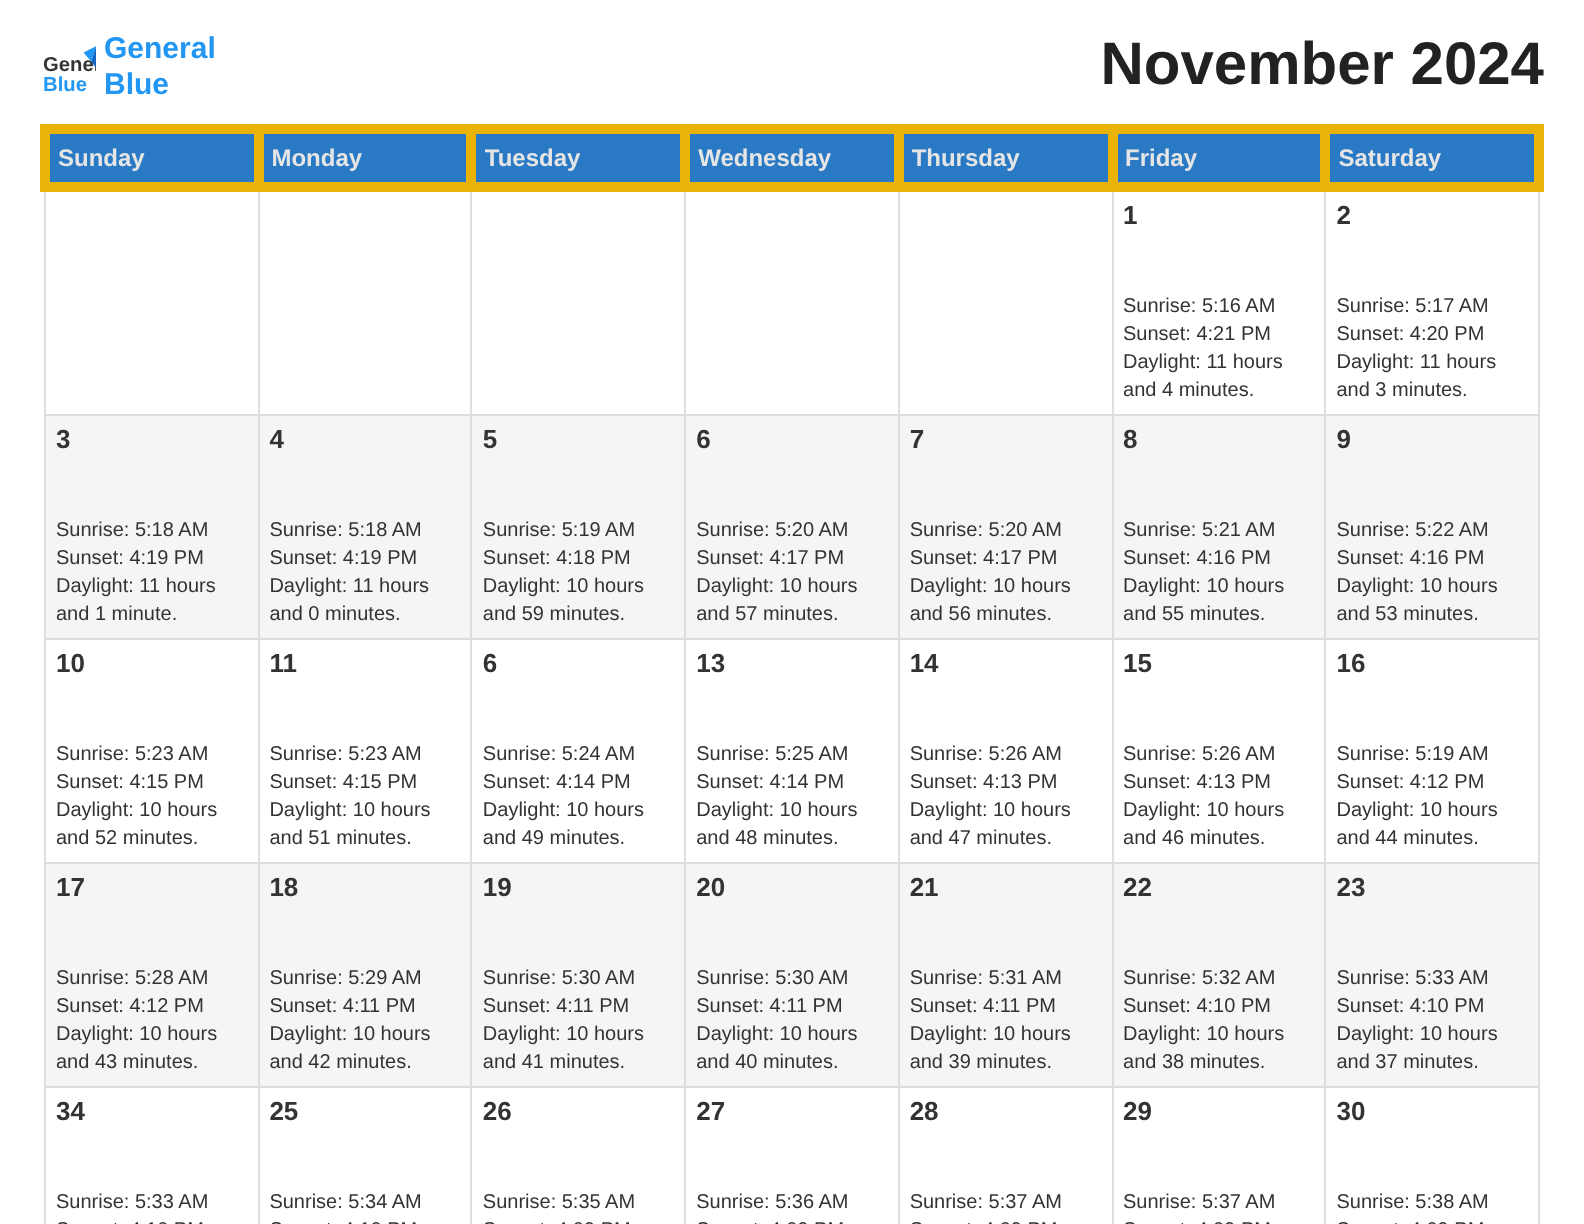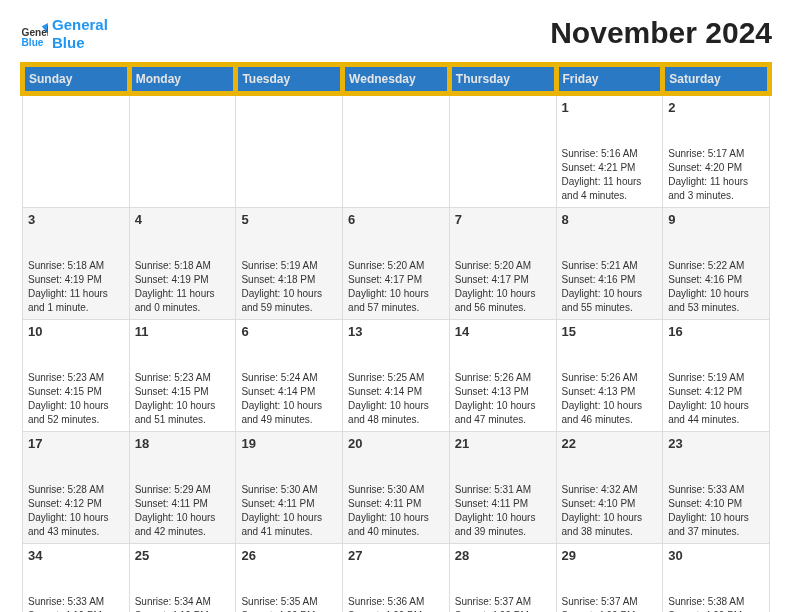--- a/index.html
+++ b/index.html
@@ -277,21 +277,21 @@
         </td>
         <td>
           <span class="day-num">21</span>
           <div class="day-info">Sunrise: 5:31 AM
 Sunset: 4:11 PM
 Daylight: 10 hours
 and 39 minutes.</div>
         </td>
         <td>
           <span class="day-num">22</span>
-          <div class="day-info">Sunrise: 4:32 AM
+          <div class="day-info">Sunrise: 5:32 AM
 Sunset: 4:10 PM
 Daylight: 10 hours
 and 38 minutes.</div>
         </td>
         <td>
           <span class="day-num">23</span>
           <div class="day-info">Sunrise: 5:33 AM
 Sunset: 4:10 PM
 Daylight: 10 hours
 and 37 minutes.</div>

